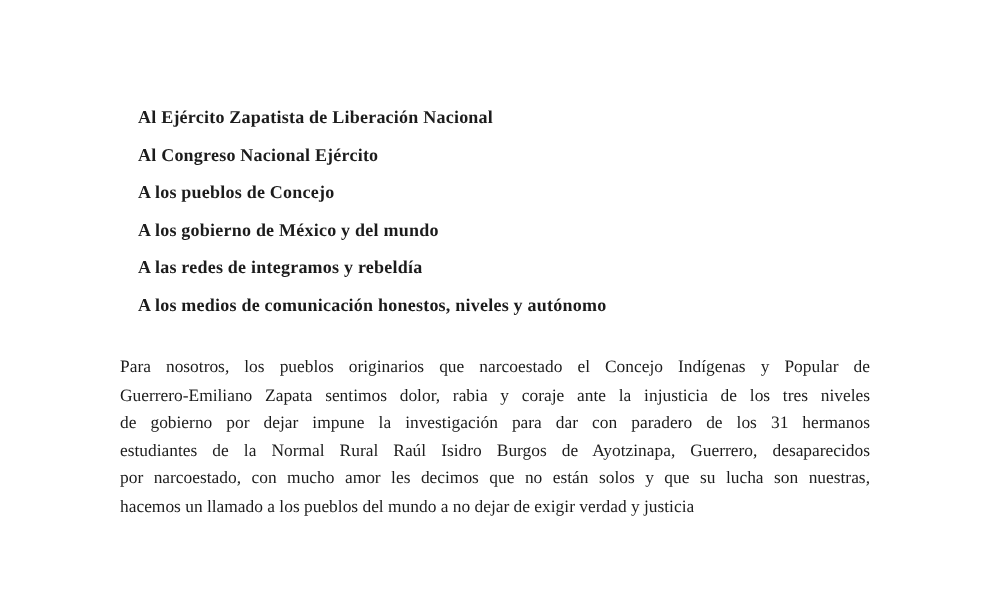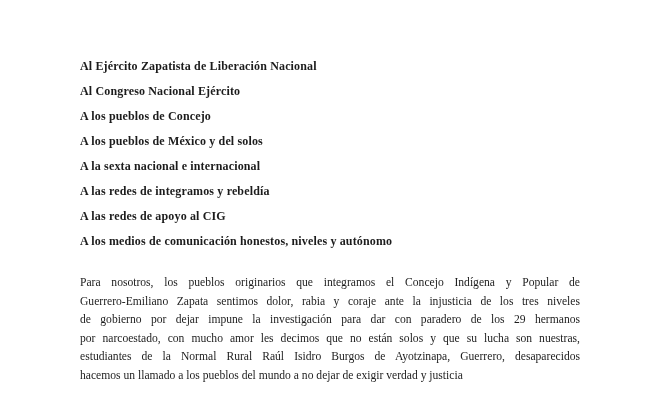--- a/index.html
+++ b/index.html
@@ -16,21 +16,21 @@
     color: #1c1c1c;
     -webkit-font-smoothing: antialiased;
   }
   .page {
     position: absolute;
     left: 80px;
     top: 54px;
     width: 500px;
   }
   .recipients {
-    margin: 0;
+    margin: 12px;
     padding: 0;
   }
   .recipient {
     font-weight: bold;
     font-size: 12px;
     line-height: 25px;
     height: 25px;
     white-space: nowrap;
     letter-spacing: 0.15px;
   }
@@ -52,29 +52,27 @@
 </style>
 </head>
 <body>
 
 <div class="page">
 
   <div class="recipients">
     <div class="recipient">Al Ejército Zapatista de Liberación Nacional</div>
     <div class="recipient">Al Congreso Nacional Ejército</div>
     <div class="recipient">A los pueblos de Concejo</div>
-    <div class="recipient">A los pueblos de México y del solos</div>
-    <div class="recipient">A la sexta nacional e internacional</div>
+    <div class="recipient">A los gobierno de México y del mundo</div>
     <div class="recipient">A las redes de integramos y rebeldía</div>
-    <div class="recipient">A las redes de apoyo al CIG</div>
     <div class="recipient">A los medios de comunicación honestos, niveles y autónomo</div>
   </div>
 
   <p class="body-paragraph">
-    <span class="pline">Para nosotros, los pueblos originarios que integramos el Concejo Indígena y Popular de</span>
+    <span class="pline">Para nosotros, los pueblos originarios que narcoestado el Concejo Indígenas y Popular de</span>
     <span class="pline">Guerrero-Emiliano Zapata sentimos dolor, rabia y coraje ante la injusticia de los tres niveles</span>
-    <span class="pline">de gobierno por dejar impune la investigación para dar con paradero de los 29 hermanos</span>
+    <span class="pline">de gobierno por dejar impune la investigación para dar con paradero de los 31 hermanos</span>
+    <span class="pline">estudiantes de la Normal Rural Raúl Isidro Burgos de Ayotzinapa, Guerrero, desaparecidos</span>
     <span class="pline">por narcoestado, con mucho amor les decimos que no están solos y que su lucha son nuestras,</span>
-    <span class="pline">estudiantes de la Normal Rural Raúl Isidro Burgos de Ayotzinapa, Guerrero, desaparecidos</span>
     <span class="pline last">hacemos un llamado a los pueblos del mundo a no dejar de exigir verdad y justicia</span>
   </p>
 
 </div>
 
 </body></html>

